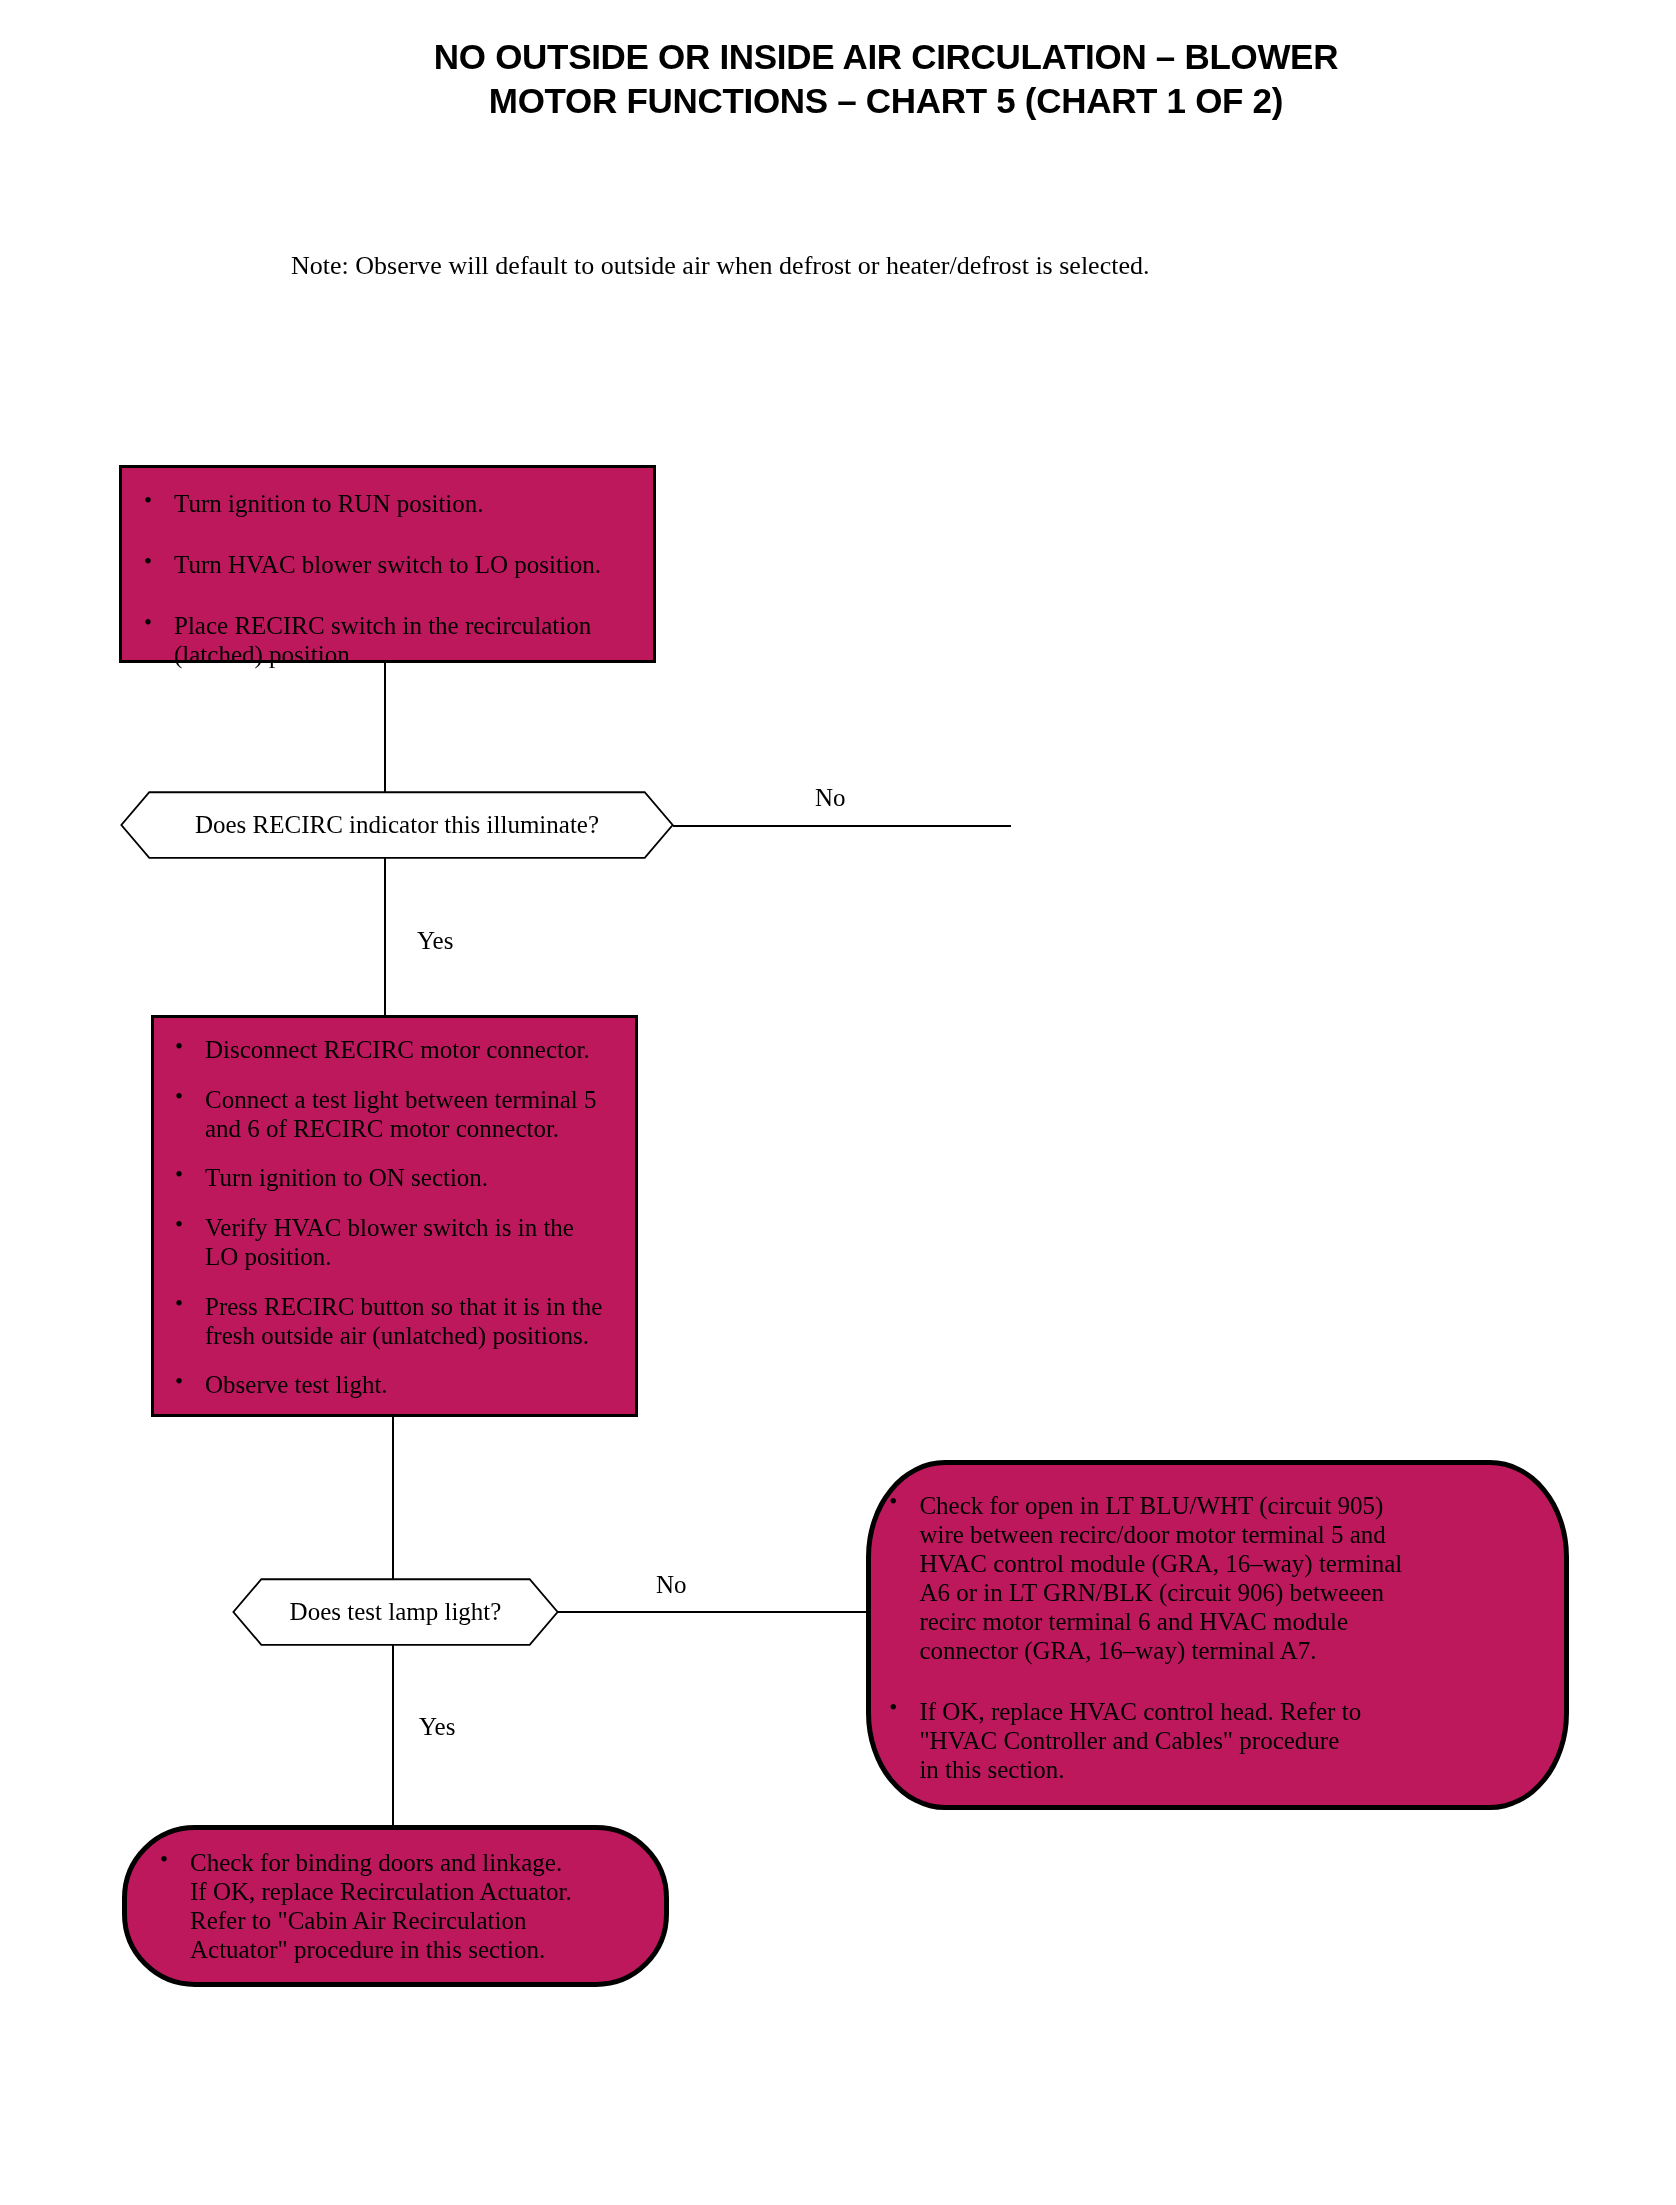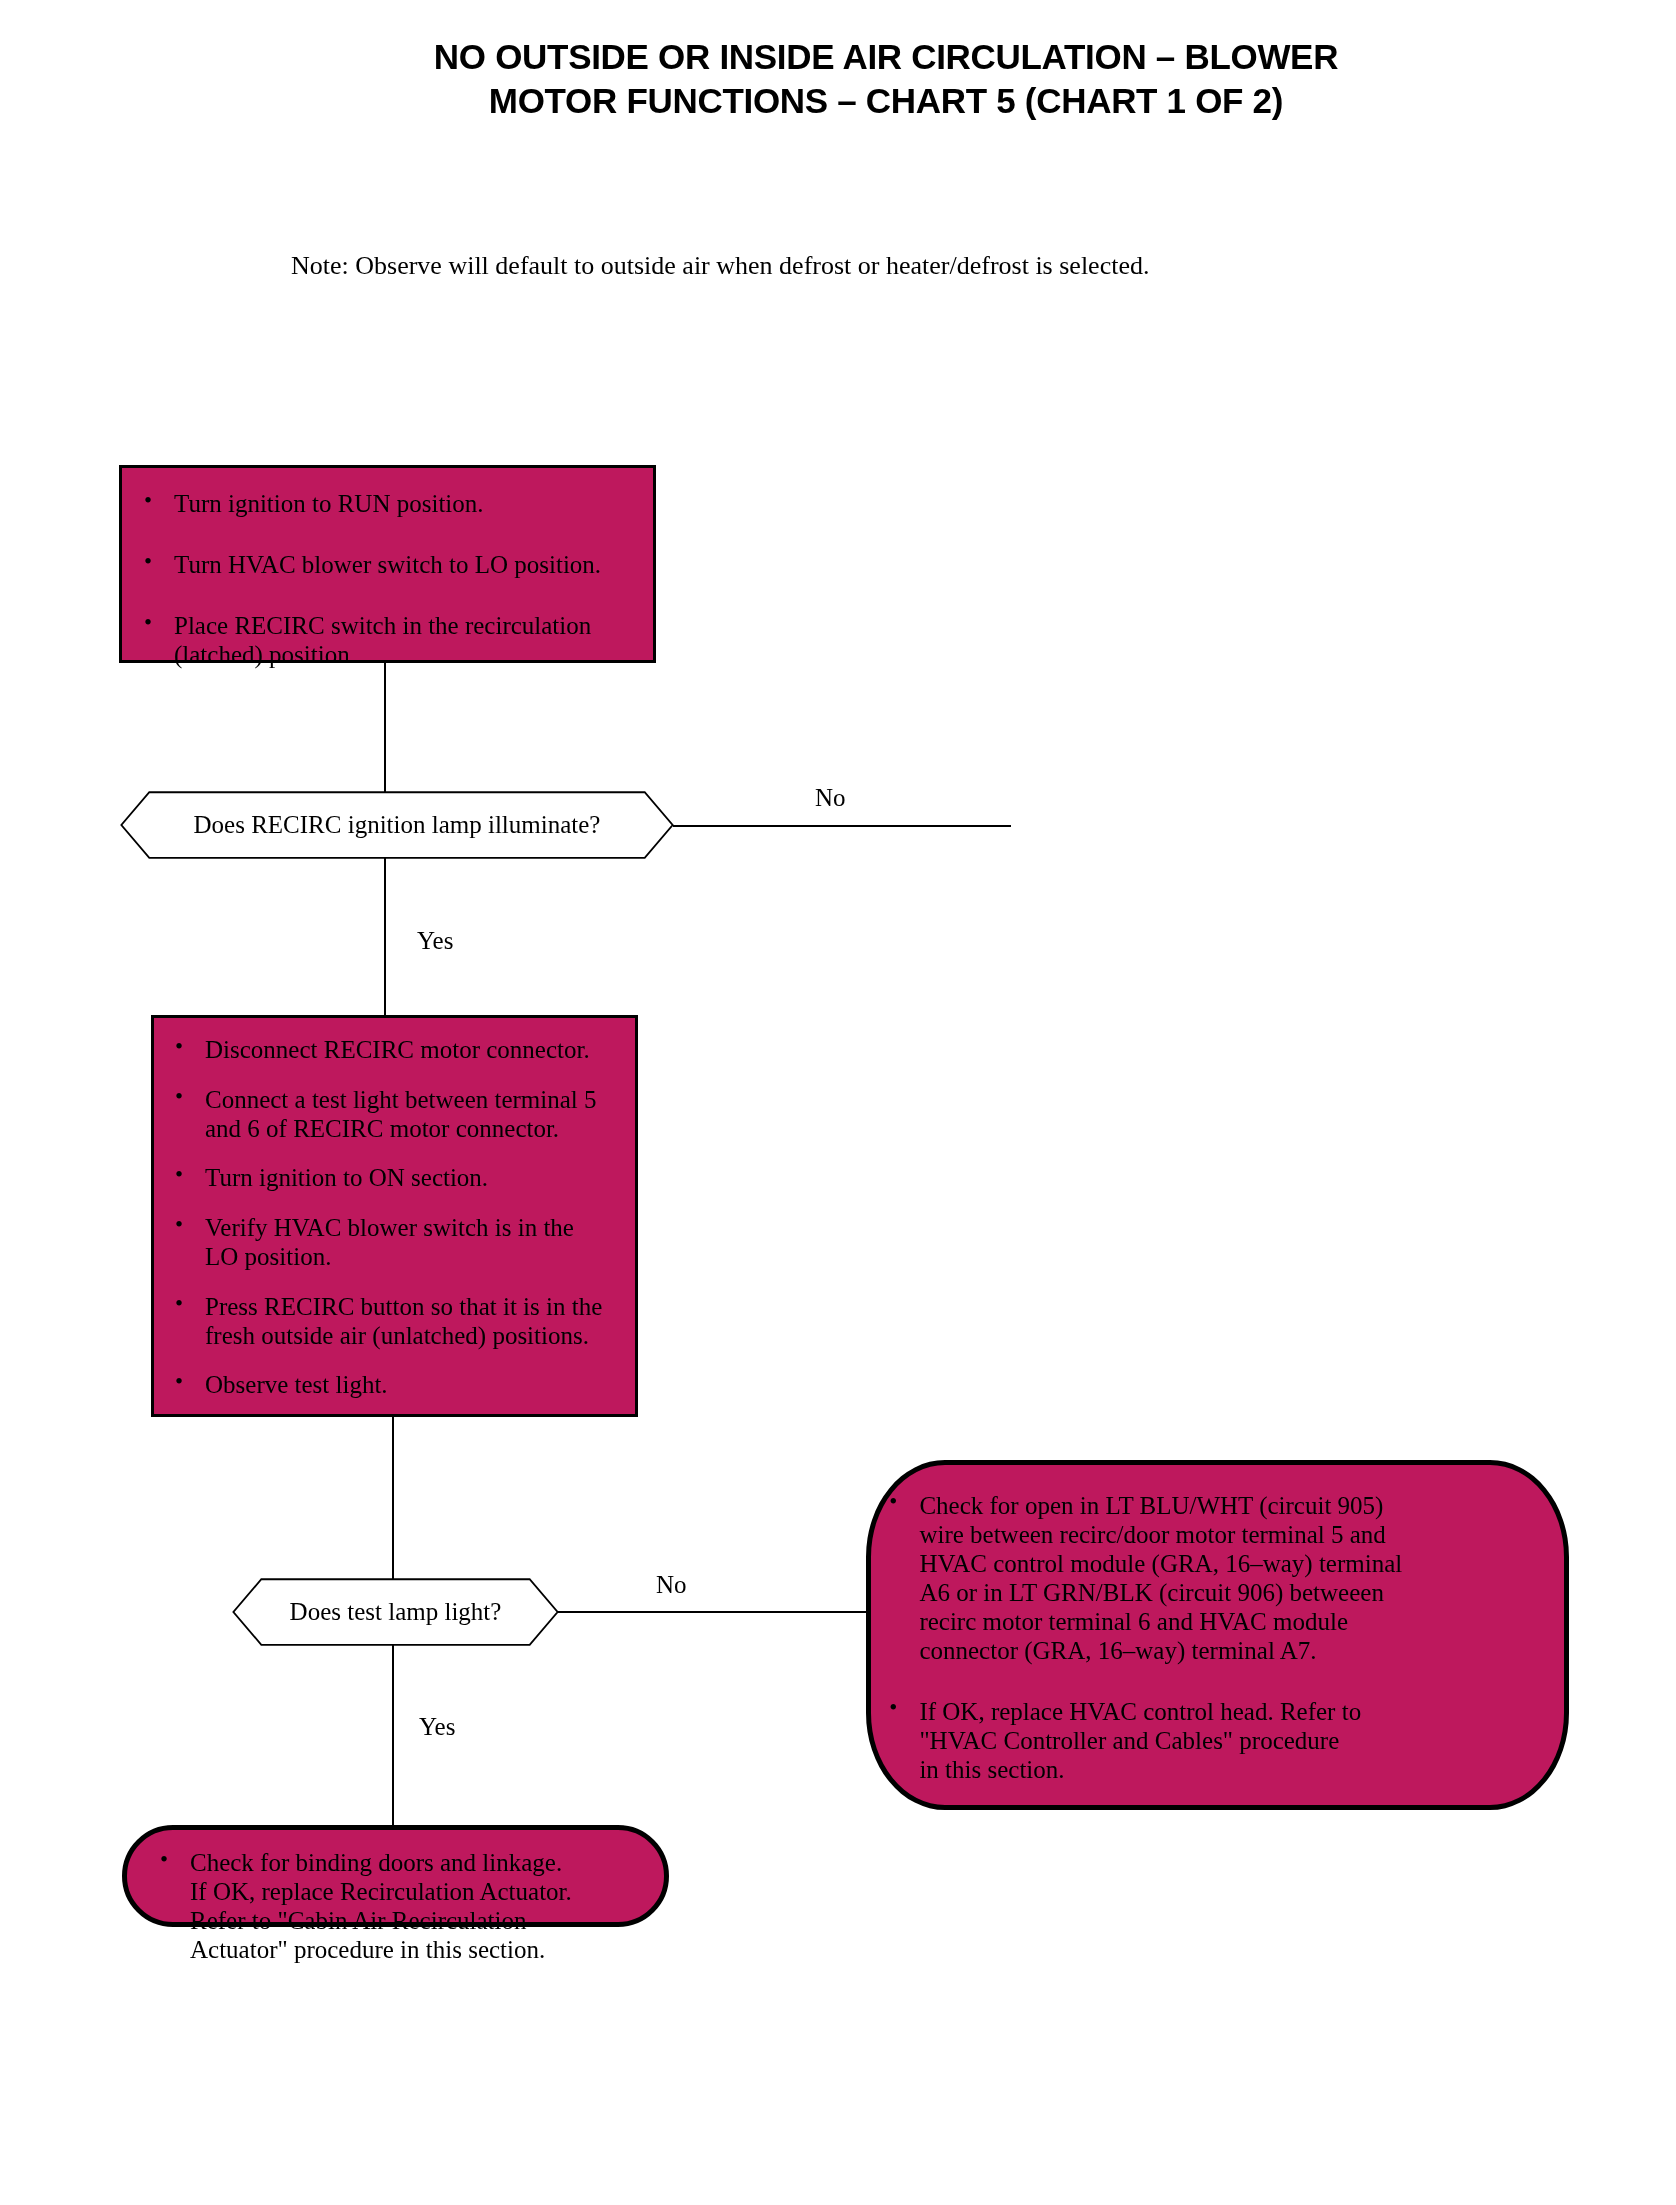--- a/index.html
+++ b/index.html
@@ -153,21 +153,21 @@
 (latched) position.</li>
     </ul>
   </div>
 
   <div class="vline" style="left:384px; top:663px; height:131px;"></div>
 
   <div class="hex" style="left:120px; top:791px; width:554px; height:68px;">
     <svg width="554" height="68" viewBox="0 0 912 112">
       <polygon points="48,2 864,2 910,56 864,110 48,110 2,56" fill="#ffffff" stroke="#000000" stroke-width="3"></polygon>
     </svg>
-    <div class="hex-label">Does RECIRC ignition lamp illuminate?</div>
+    <div class="hex-label">Does RECIRC indicator this illuminate?</div>
   </div>
 
   <div class="hline" style="left:673px; top:825px; width:338px;"></div>
   <div class="edge-label" style="left:815px; top:784px;">No</div>
 
 
   <div class="vline" style="left:384px; top:857px; height:158px;"></div>
   <div class="edge-label" style="left:417px; top:927px;">Yes</div>
 
   <div class="node rect-node" style="left:151px; top:1015px; width:487px; height:402px;">
@@ -206,21 +206,21 @@
 connector (GRA, 16–way) terminal A7.</li>
       <li>If OK, replace HVAC control head. Refer to
 "HVAC Controller and Cables" procedure
 in this section.</li>
     </ul>
   </div>
 
   <div class="vline" style="left:392px; top:1644px; height:182px;"></div>
   <div class="edge-label" style="left:419px; top:1713px;">Yes</div>
 
-  <div class="node round-node" style="left:122px; top:1825px; width:547px; height:102px; border-radius:73px/73px;">
+  <div class="node round-node" style="left:122px; top:1825px; width:547px; height:162px; border-radius:73px/73px;">
     <ul class="bullets" style="margin:18px 0 0 28px;">
       <li>Check for binding doors and linkage.
 If OK, replace Recirculation Actuator.
 Refer to "Cabin Air Recirculation
 Actuator" procedure in this section.</li>
     </ul>
   </div>
 
 </div>
 

